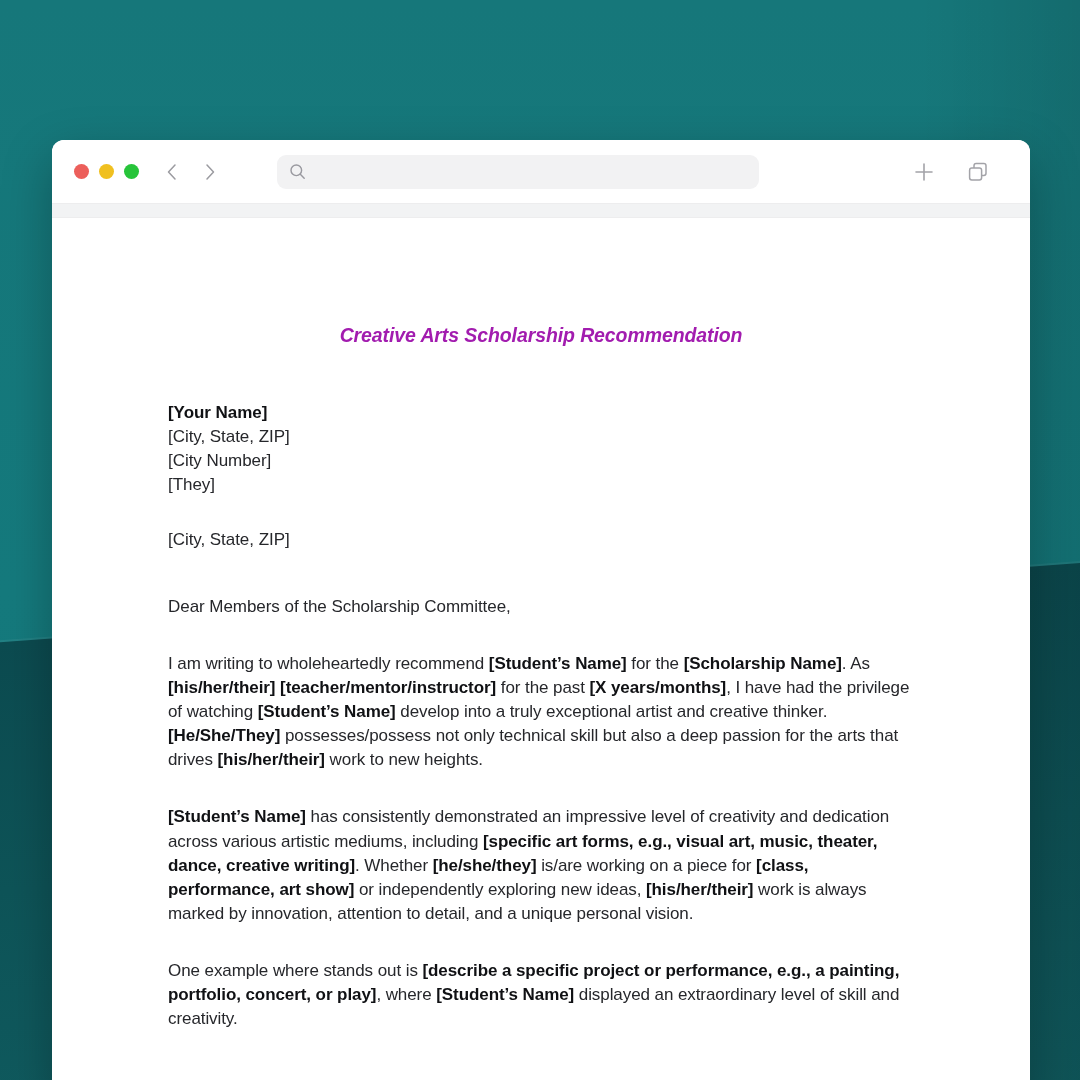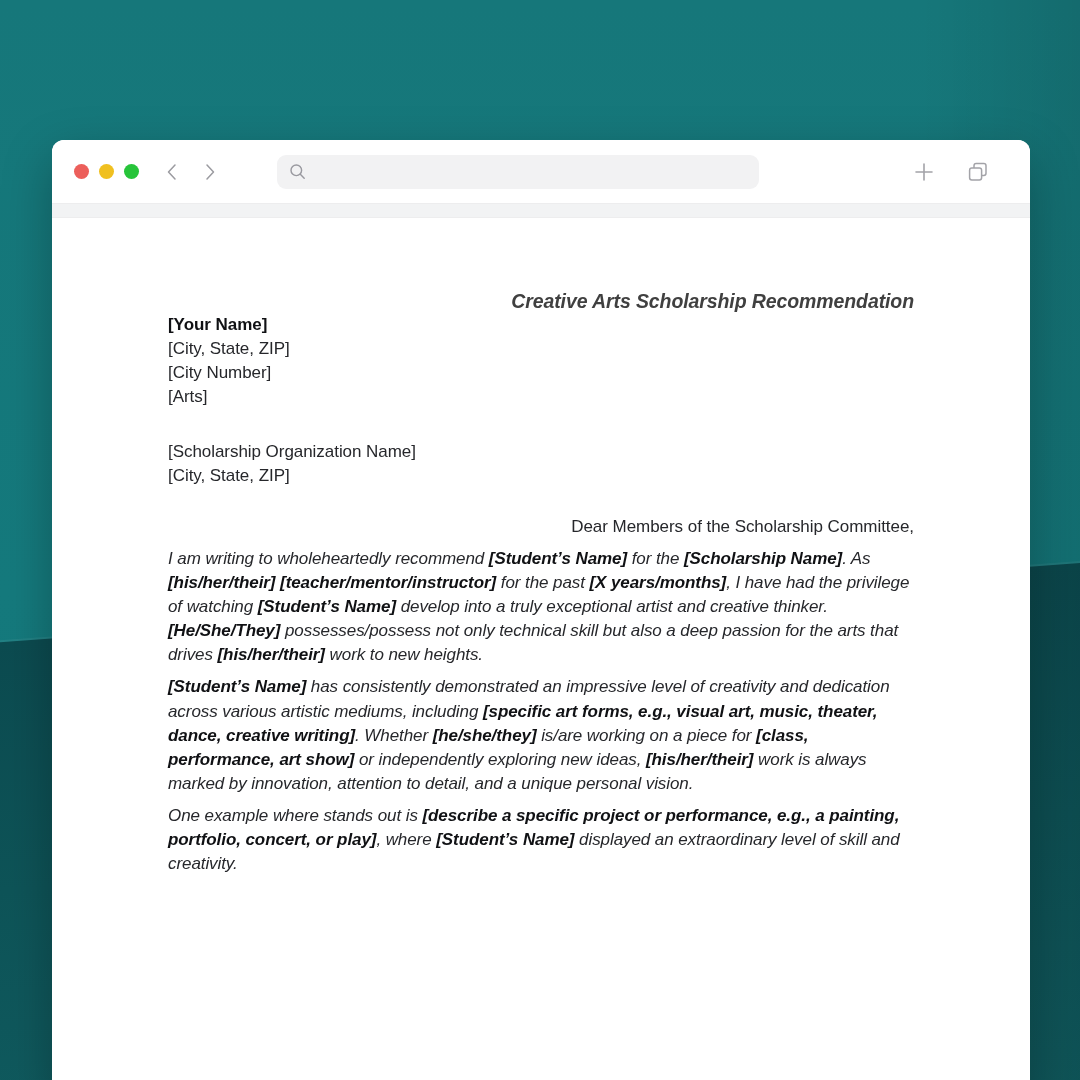--- a/index.html
+++ b/index.html
@@ -154,49 +154,48 @@
   
   #document-page {
     position: relative;
     height: 880px;
     background: #ffffff;
     overflow: hidden;
     padding: 0 116px;
   }
 
   #doc-title {
-    text-align: right;
+    text-align: center;
     font-size: 19.5px;
     font-weight: bold;
     font-style: italic;
-    color: #404040;
+    color: #a21caf;
     letter-spacing: -0.1px;
-    margin-top: 72px;
+    margin-top: 106px;
   }
 
   .doc-block {
     font-size: 17px;
     line-height: 24px;
     color: #26272b;
     letter-spacing: -0.05px;
   }
 
-  #sender-block { }
+  #sender-block { margin-top: 54px; }
   #recipient-block { margin-top: 31px; }
-  #salutation { margin-top: 27px; text-align: right; }
+  #salutation { margin-top: 43px; }
 
   .doc-block b, .doc-para b { font-weight: bold; color: #101114; }
 
   .doc-para {
     font-size: 17px;
     line-height: 24.1px;
     color: #26272b;
-    margin-top: 8px;
+    margin-top: 33px;
     letter-spacing: -0.08px;
-    font-style: italic;
   }
 </style>
 </head>
 <body>
 
 <div id="bg-base">
   <div id="bg-band-light"></div>
   <div id="bg-wedge-seam"></div>
   <div id="bg-wedge-dark"></div>
   <div id="bg-right-shade"></div>
@@ -253,25 +252,24 @@
   <div id="bookmark-band"></div>
 
   <div id="document-page">
 
     <div id="doc-title">Creative Arts Scholarship Recommendation</div>
 
     <div id="sender-block" class="doc-block">
       <div><b>[Your Name]</b></div>
       <div>[City, State, ZIP]</div>
       <div>[City Number]</div>
-      <div>[Arts]</div>
+      <div>[They]</div>
     </div>
 
     <div id="recipient-block" class="doc-block">
-      <div>[Scholarship Organization Name]</div>
       <div>[City, State, ZIP]</div>
     </div>
 
     <div id="salutation" class="doc-block">Dear Members of the Scholarship Committee,</div>
 
     <div id="paragraphs-container">
         <div class="doc-para"><span>I am writing to wholeheartedly recommend </span><b>[Student’s Name]</b><span> for the </span><b>[Scholarship Name]</b><span>. As </span><b>[his/her/their] [teacher/mentor/instructor]</b><span> for the past </span><b>[X years/months]</b><span>, I have had the privilege of watching </span><b>[Student’s Name]</b><span> develop into a truly exceptional artist and creative thinker. </span><b>[He/She/They]</b><span> possesses/possess not only technical skill but also a deep passion for the arts that drives </span><b>[his/her/their]</b><span> work to new heights.</span></div>
         <div class="doc-para"><b>[Student’s Name]</b><span> has consistently demonstrated an impressive level of creativity and dedication across various artistic mediums, including </span><b>[specific art forms, e.g., visual art, music, theater, dance, creative writing]</b><span>. Whether </span><b>[he/she/they]</b><span> is/are working on a piece for </span><b>[class, performance, art show]</b><span> or independently exploring new ideas, </span><b>[his/her/their]</b><span> work is always marked by innovation, attention to detail, and a unique personal vision.</span></div>
         <div class="doc-para"><span>One example where stands out is </span><b>[describe a specific project or performance, e.g., a painting, portfolio, concert, or play]</b><span>, where </span><b>[Student’s Name]</b><span> displayed an extraordinary level of skill and creativity. </span></div>
       </div>

